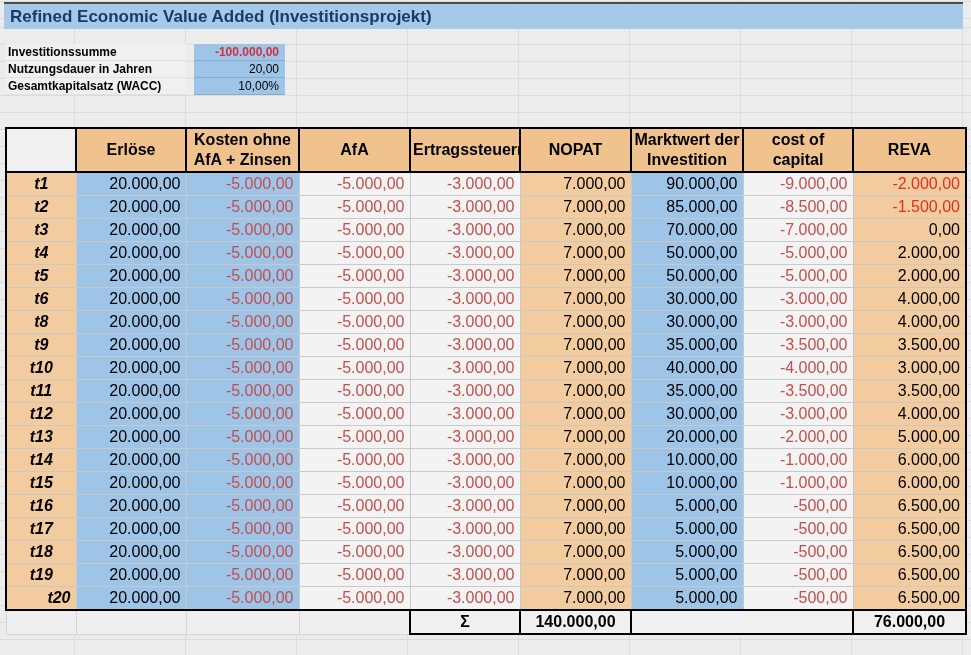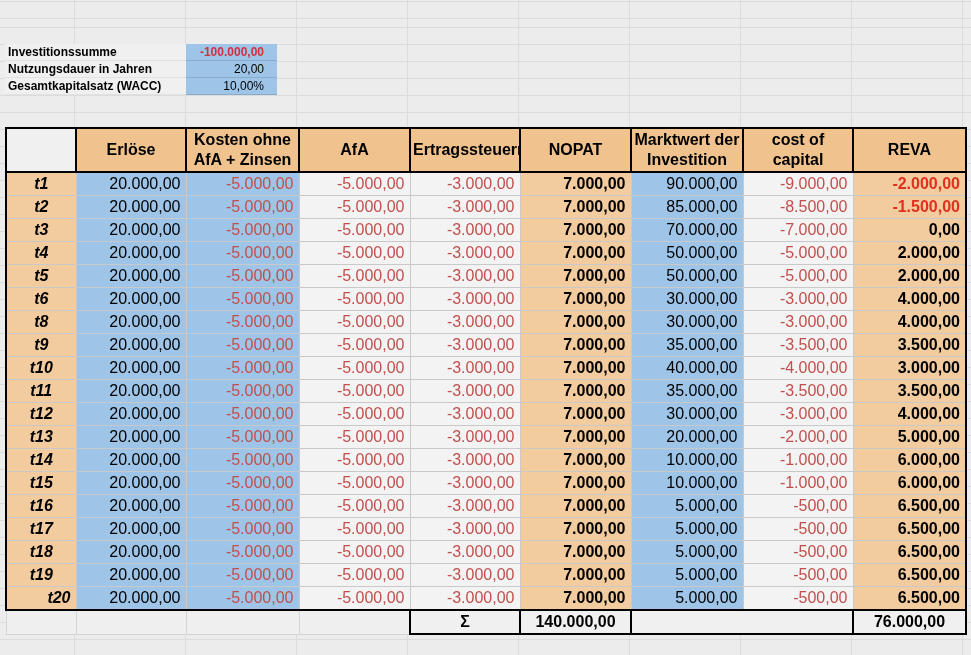--- a/index.html
+++ b/index.html
@@ -17,28 +17,28 @@
   .titlebar{
     position:absolute; left:4px; top:2px; width:959px; height:27px;
     box-sizing:border-box;
     background:#A5C9E9;
     border-top:2px solid #4D4D4D;
     color:#1B3A66; font-size:17px; font-weight:bold;
     line-height:25px; padding-left:6px;
     white-space:nowrap;
   }
   .params{position:absolute; left:5px; top:44px; width:294px;}
-  .param-row{display:flex; height:17px; line-height:17px; font-size:12px;}
+  .param-row{display:flex; height:17px; line-height:17px; font-size:12px;gap:8px;}
   .param-label{
     width:181px; box-sizing:border-box; padding-left:3px;
     background:#F0F0F0; font-weight:bold; color:#000;
     border-bottom:1px solid #E2E2E2; white-space:nowrap;
   }
   .param-value{
-    width:91px; box-sizing:border-box; padding-right:13px;
+    width:91px; box-sizing:border-box; padding-right:6px;
     background:#9EC4E8; text-align:right; color:#000;
     border-bottom:1px solid rgba(0,0,0,0.12); white-space:nowrap;
   }
   .param-value.neg{color:#D0313D; font-weight:bold;}
 
   table.reva{
     position:absolute; left:5px; top:127px;
     border-collapse:collapse; table-layout:fixed;
     width:960px; font-size:16px; color:#000;
   }
@@ -46,35 +46,36 @@
   th{
     border:2px solid #000; background:#F0C38E;
     font-weight:bold; height:36px; padding:1px 2px;
     line-height:1.25; text-align:center; white-space:normal;
   }
   th.h-blank{background:#F0F0F0;}
   td{height:22px; padding:0 5px; border:1px solid #C9C9C9;}
   td.c-label{background:#F2CB9E; font-weight:bold; text-align:center;}
   td.c-blue {background:#9EC4E8; text-align:right;}
   td.c-light{background:#F3F3F3; text-align:right;}
-  td.c-tan  {background:#F2CB9E; text-align:right; font-weight:bold;}
+  td.c-tan  {background:#F2CB9E; text-align:right; font-weight:normal;}
   .t-red{color:#C0504D;}
   .t-bright{color:#E0301E;}
   td.edge-l{border-left:2px solid #000;font-style:italic;}
   td.edge-r{border-right:2px solid #000;}
   tr.lastdata td{border-bottom:2px solid #000;text-align:right;}
   td.s-plain{background:#EFEFEF; border:1px solid #D5D5D5; border-top:2px solid #000;}
   td.s-box{background:#F0F0F0; border:2px solid #000; font-weight:bold; text-align:center;}
   td.s-box.sigma{text-align:center;}
 </style>
 </head>
 <body>
 
 <div class="screen">
 
+  <div class="titlebar">Refined Economic Value Added (Investitionsprojekt)</div>
 
   <div class="params">
       <div class="param-row">
         <div class="param-label">Investitionssumme</div>
         <div class="param-value neg">-100.000,00</div>
       </div>
       <div class="param-row">
         <div class="param-label">Nutzungsdauer in Jahren</div>
         <div class="param-value">20,00</div>
       </div>

